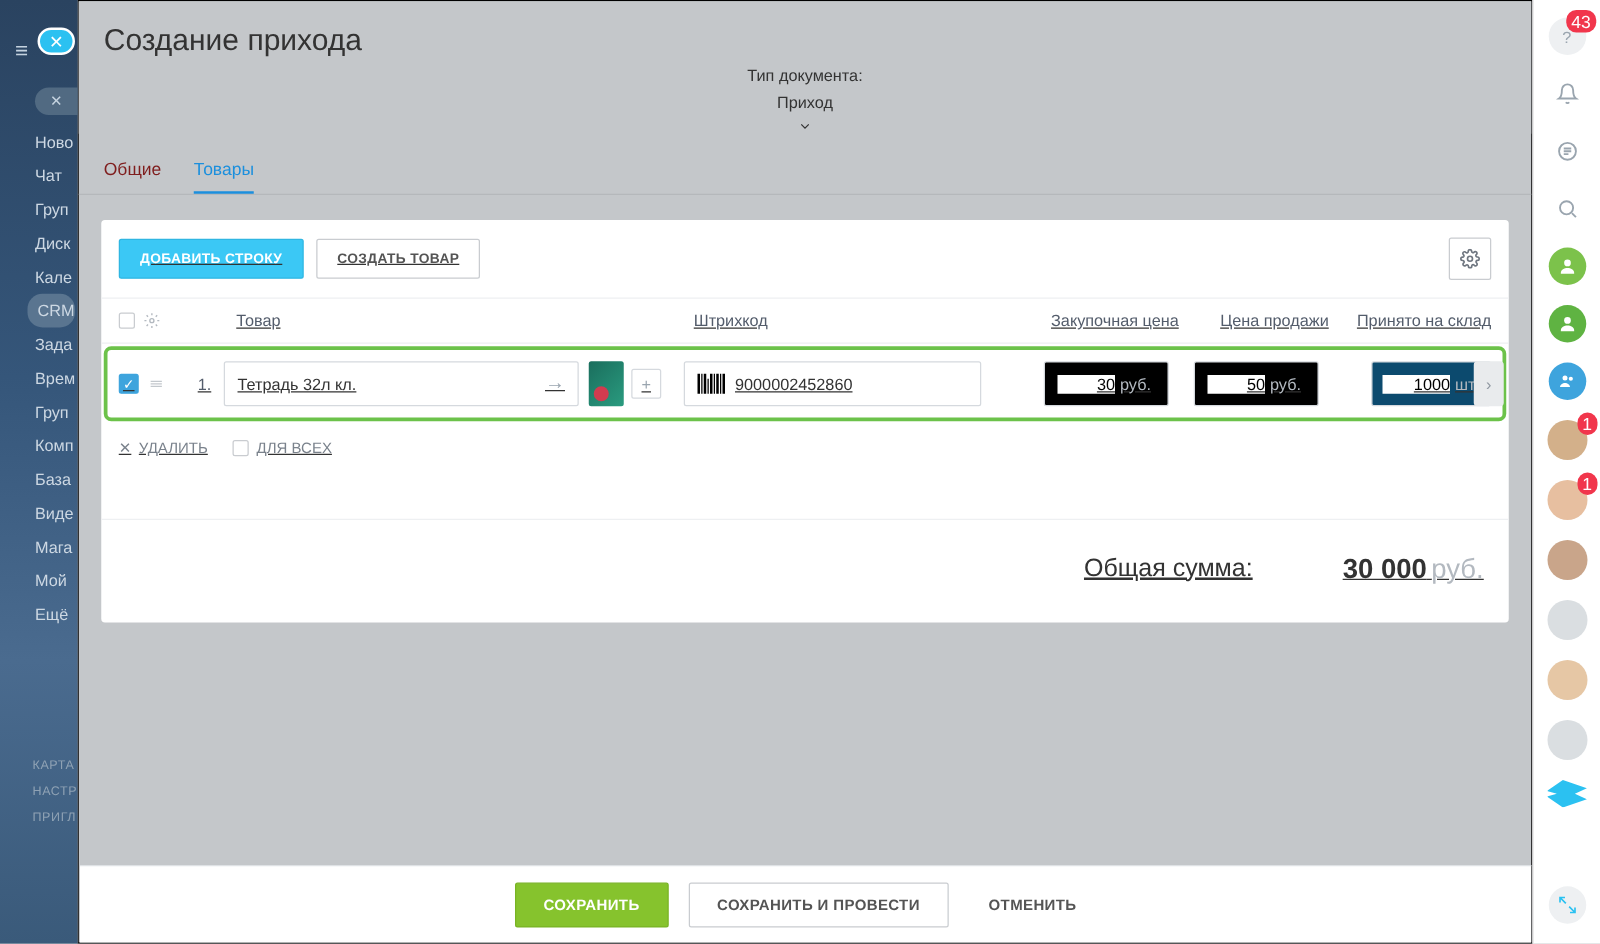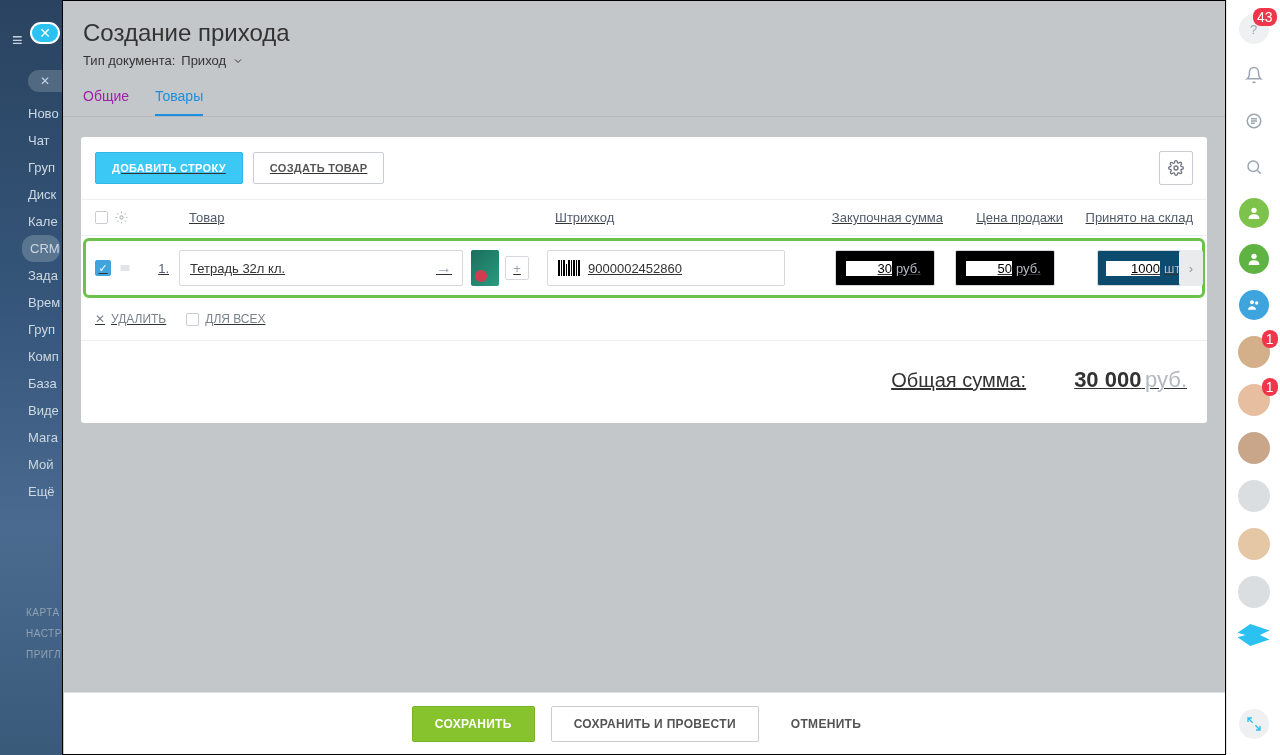--- a/index.html
+++ b/index.html
@@ -30,23 +30,23 @@
 .rail-green { background: #7cc24b; color:#fff; }
 .rail-green2 { background: #5fb342; color:#fff; }
 .rail-blue { background: #3ea4dd; color:#fff; }
 .bird { width: 32px; height: 22px; background: #2bc1f1; clip-path: polygon(0 40%, 40% 0, 100% 30%, 70% 50%, 100% 70%, 40% 100%, 0 60%, 25% 50%); }
 .rail-bottom { position:absolute; bottom:16px; width:30px; height:30px; border-radius:50%; background:#eef0f2; display:flex; align-items:center; justify-content:center; color:#2bc1f1;}
 
 
 .main { position: absolute; left: 62px; top: 0; right: 54px; bottom: 0; background: #c4c7ca; border: 1px solid #000; }
 .header { padding: 18px 20px 0 20px; background: #c4c7ca; }
 .title { font-size: 24px; color: #333; font-weight: 400; }
-.doc-type { margin-top: 6px; font-size: 13px; color: #333; display: flex; align-items: center; gap: 6px; }
+.doc-type { margin-top: 6px; font-size: 13px; color: #333; display: flex; align-items: center; gap: 6px; flex-direction: column; }
 .tabs { display: flex; gap: 26px; padding: 20px 20px 0 20px; border-bottom: 1px solid #b5b8bb; }
-.tab { padding-bottom: 10px; color: #a21caf; font-size: 14px; }
+.tab { padding-bottom: 10px; color: #7f1d1d; font-size: 14px; }
 .tab.active { color: #1b8fdd; border-bottom: 2px solid #1b8fdd; font-weight: 500; }
 
 .panel { margin: 20px 18px 0 18px; background: #fff; border-radius: 3px; text-decoration: underline; }
 .toolbar { display: flex; align-items: center; padding: 14px; gap: 10px; }
 .btn-primary { background: #3bc8f5; color: #fff; border: 1px solid #2fb6e2; padding: 9px 16px; font-size: 11px; font-weight: 600; letter-spacing: 0.3px; border-radius: 2px; text-transform: uppercase; }
 .btn-secondary { background: #fff; color: #545454; border: 1px solid #c9ccd0; padding: 9px 16px; font-size: 11px; font-weight: 600; letter-spacing: 0.3px; border-radius: 2px; text-transform: uppercase; }
 .toolbar-spacer { flex: 1; }
 .gear-btn { width: 34px; height: 34px; border: 1px solid #c9ccd0; border-radius: 2px; display: flex; align-items: center; justify-content: center; color: #6f7680; background:#fff; }
 
 .table-head { display: flex; align-items: center; padding: 10px 14px; border-top: 1px solid #eef0f2; border-bottom: 1px solid #eef0f2; color: #535c6b; font-size: 13px; }
@@ -82,21 +82,21 @@
 .sale-col-wrap { width: 120px; display:flex; justify-content:flex-end; padding-right:8px;}
 .qty-col-wrap { width: 130px; display:flex; justify-content:flex-end; position:relative;}
 .qty-field { width: 96px; border: 1px solid #d5d9de; border-radius: 2px; height: 36px; display: flex; align-items: center; padding: 0 8px; background:#0c4a6e;}
 .qty-field input { border:none; outline:none; width:54px; text-align:right; font-size:13px;}
 .scroll-chevron { position: absolute; right: -10px; top: 50%; transform: translateY(-50%); width: 24px; height: 36px; background: #e9ebed; border-radius: 3px; display: flex; align-items: center; justify-content: center; color: #8f97a1; }
 
 .under-row { display: flex; align-items: center; padding: 12px 14px 14px 14px; gap: 20px; color: #7a828c; font-size: 12px; }
 .del-btn { display: flex; align-items: center; gap: 6px; }
 .check-small { width: 13px; height: 13px; border: 1px solid #c9ccd0; border-radius: 2px; }
 
-.total-row { display: flex; justify-content: flex-end; align-items: center; padding: 26px 20px 30px 20px; gap: 48px; border-top: 1px solid #eef0f2; }
+.total-row { display: flex; justify-content: flex-end; align-items: center; padding: 26px 20px 30px 20px; gap: 72px; border-top: 1px solid #eef0f2; margin-top: 36px; }
 .total-label { font-size: 20px; color: #333; }
 .total-value { font-size: 22px; font-weight: 600; color: #333; }
 .total-currency { color: #b3b9c0; font-weight: 400; }
 
 
 .footer { position: absolute; left: 1px; right: 0; bottom: 0; height: 62px; background: #fff; border-top: 1px solid #dfe2e5; display: flex; align-items: center; justify-content: center; gap: 16px; }
 .btn-save { background: #86c32d; color: #fff; border: 1px solid #78b324; padding: 10px 22px; font-size: 12px; font-weight: 600; letter-spacing: 0.3px; border-radius: 2px; text-transform: uppercase; }
 .btn-outline { background: #fff; color: #545454; border: 1px solid #c9ccd0; padding: 10px 22px; font-size: 12px; font-weight: 600; letter-spacing: 0.3px; border-radius: 2px; text-transform: uppercase; }
 .btn-text { background: transparent; border: none; color: #545454; padding: 10px 16px; font-size: 12px; font-weight: 600; letter-spacing: 0.3px; text-transform: uppercase; }
 svg { display:block; }
@@ -228,21 +228,21 @@
         </div>
       <div class="col-gear">
         <svg width="13" height="13" viewBox="0 0 24 24" fill="none" stroke="#b3b9c0" stroke-width="2">
             <circle cx="12" cy="12" r="3"></circle>
             <path d="M12 1v3M12 20v3M4.2 4.2l2.1 2.1M17.7 17.7l2.1 2.1M1 12h3M20 12h3M4.2 19.8l2.1-2.1M17.7 6.3l2.1-2.1"></path>
           </svg>
       </div>
       <div class="col-num"></div>
       <div class="col-product">Товар</div>
       <div class="col-barcode">Штрихкод</div>
-      <div class="col-price">Закупочная сумма</div>
+      <div class="col-price">Закупочная цена</div>
       <div class="col-sale">Цена продажи</div>
       <div class="col-qty">Принято на склад</div>
     </div>
 
     <div class="row-wrap">
       <div class="row-highlight"></div>
       <div class="row">
         <div class="checkbox">✓</div>
         <div class="drag-handle">
           <svg width="12" height="12" viewBox="0 0 24 24" fill="none" stroke="#c3c8cd" stroke-width="2">

